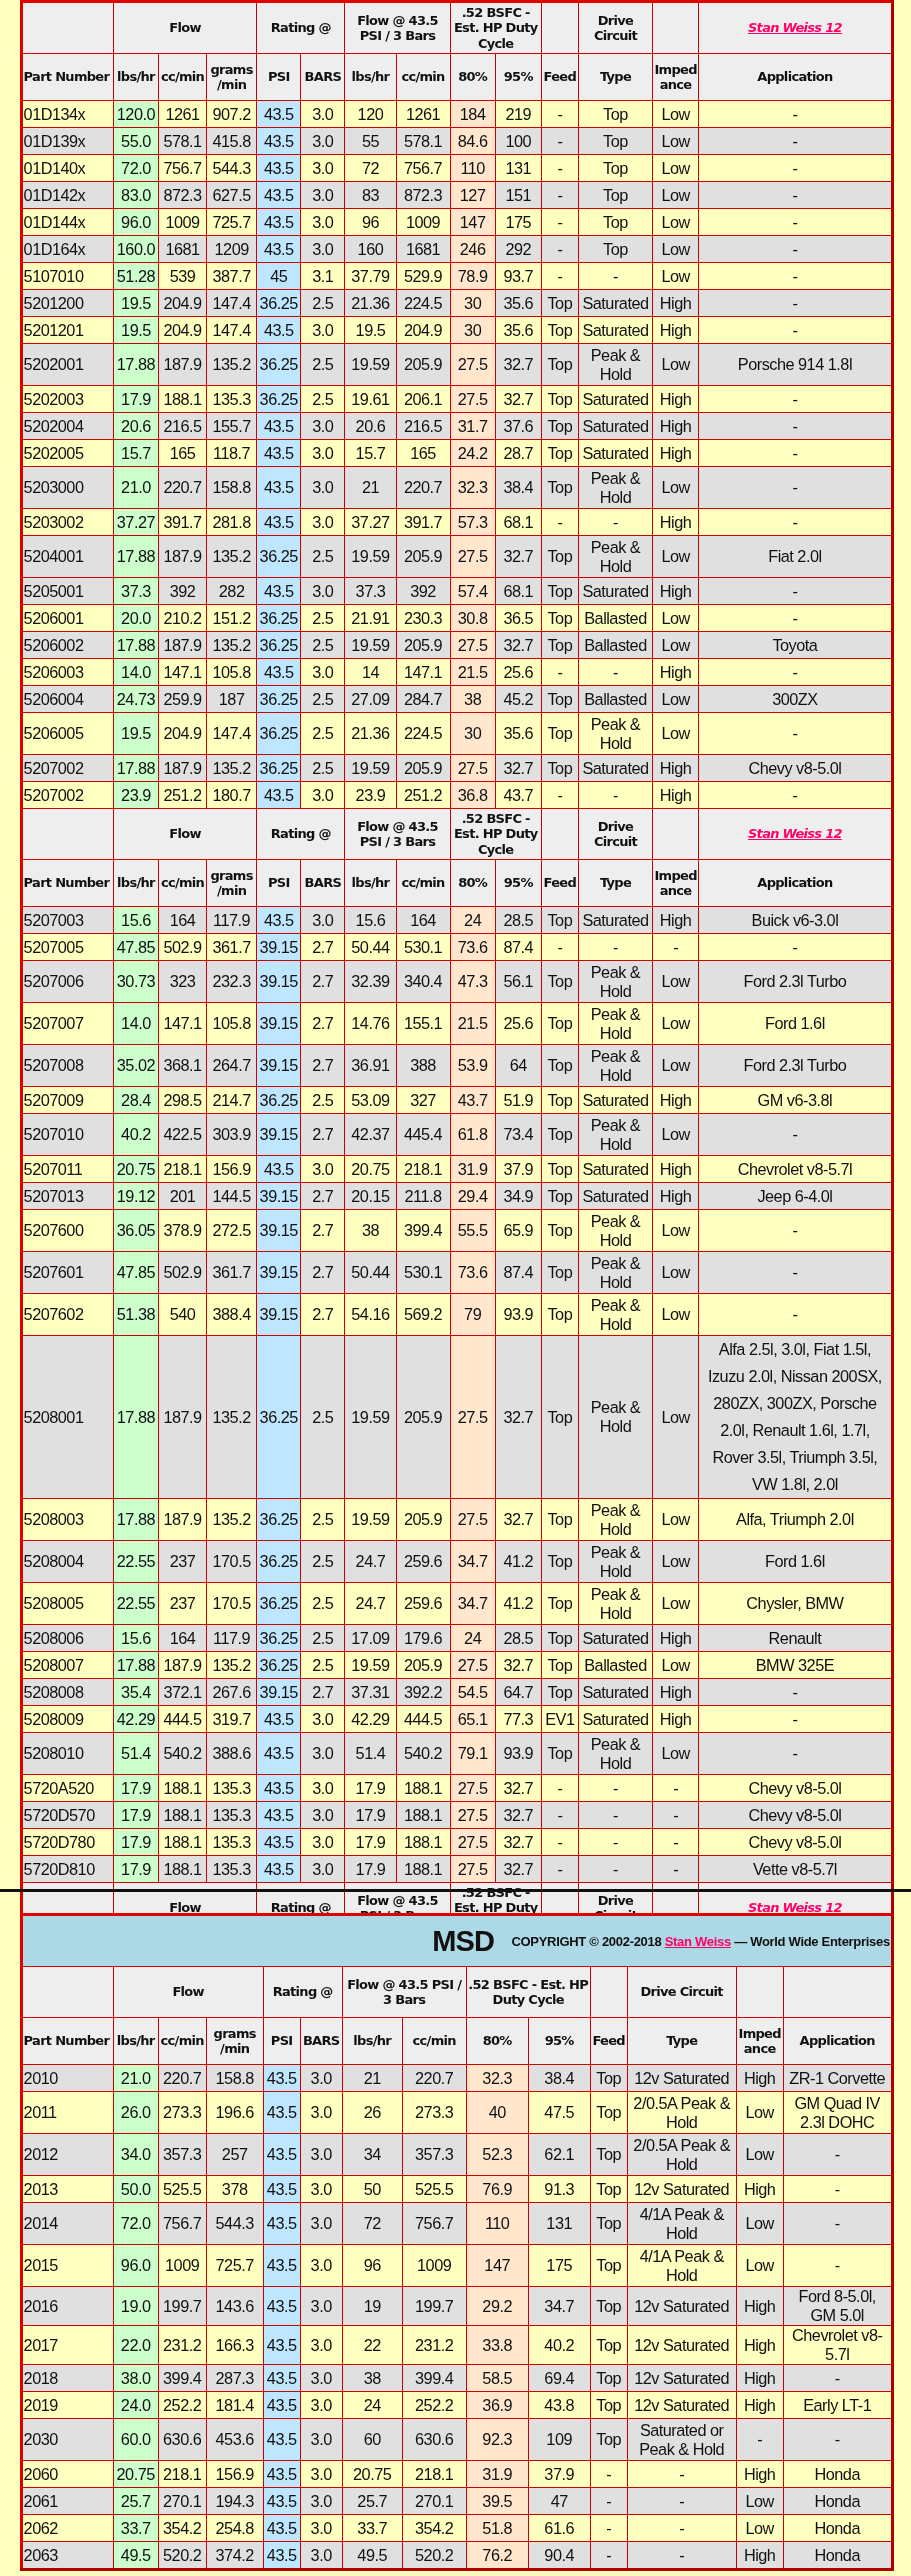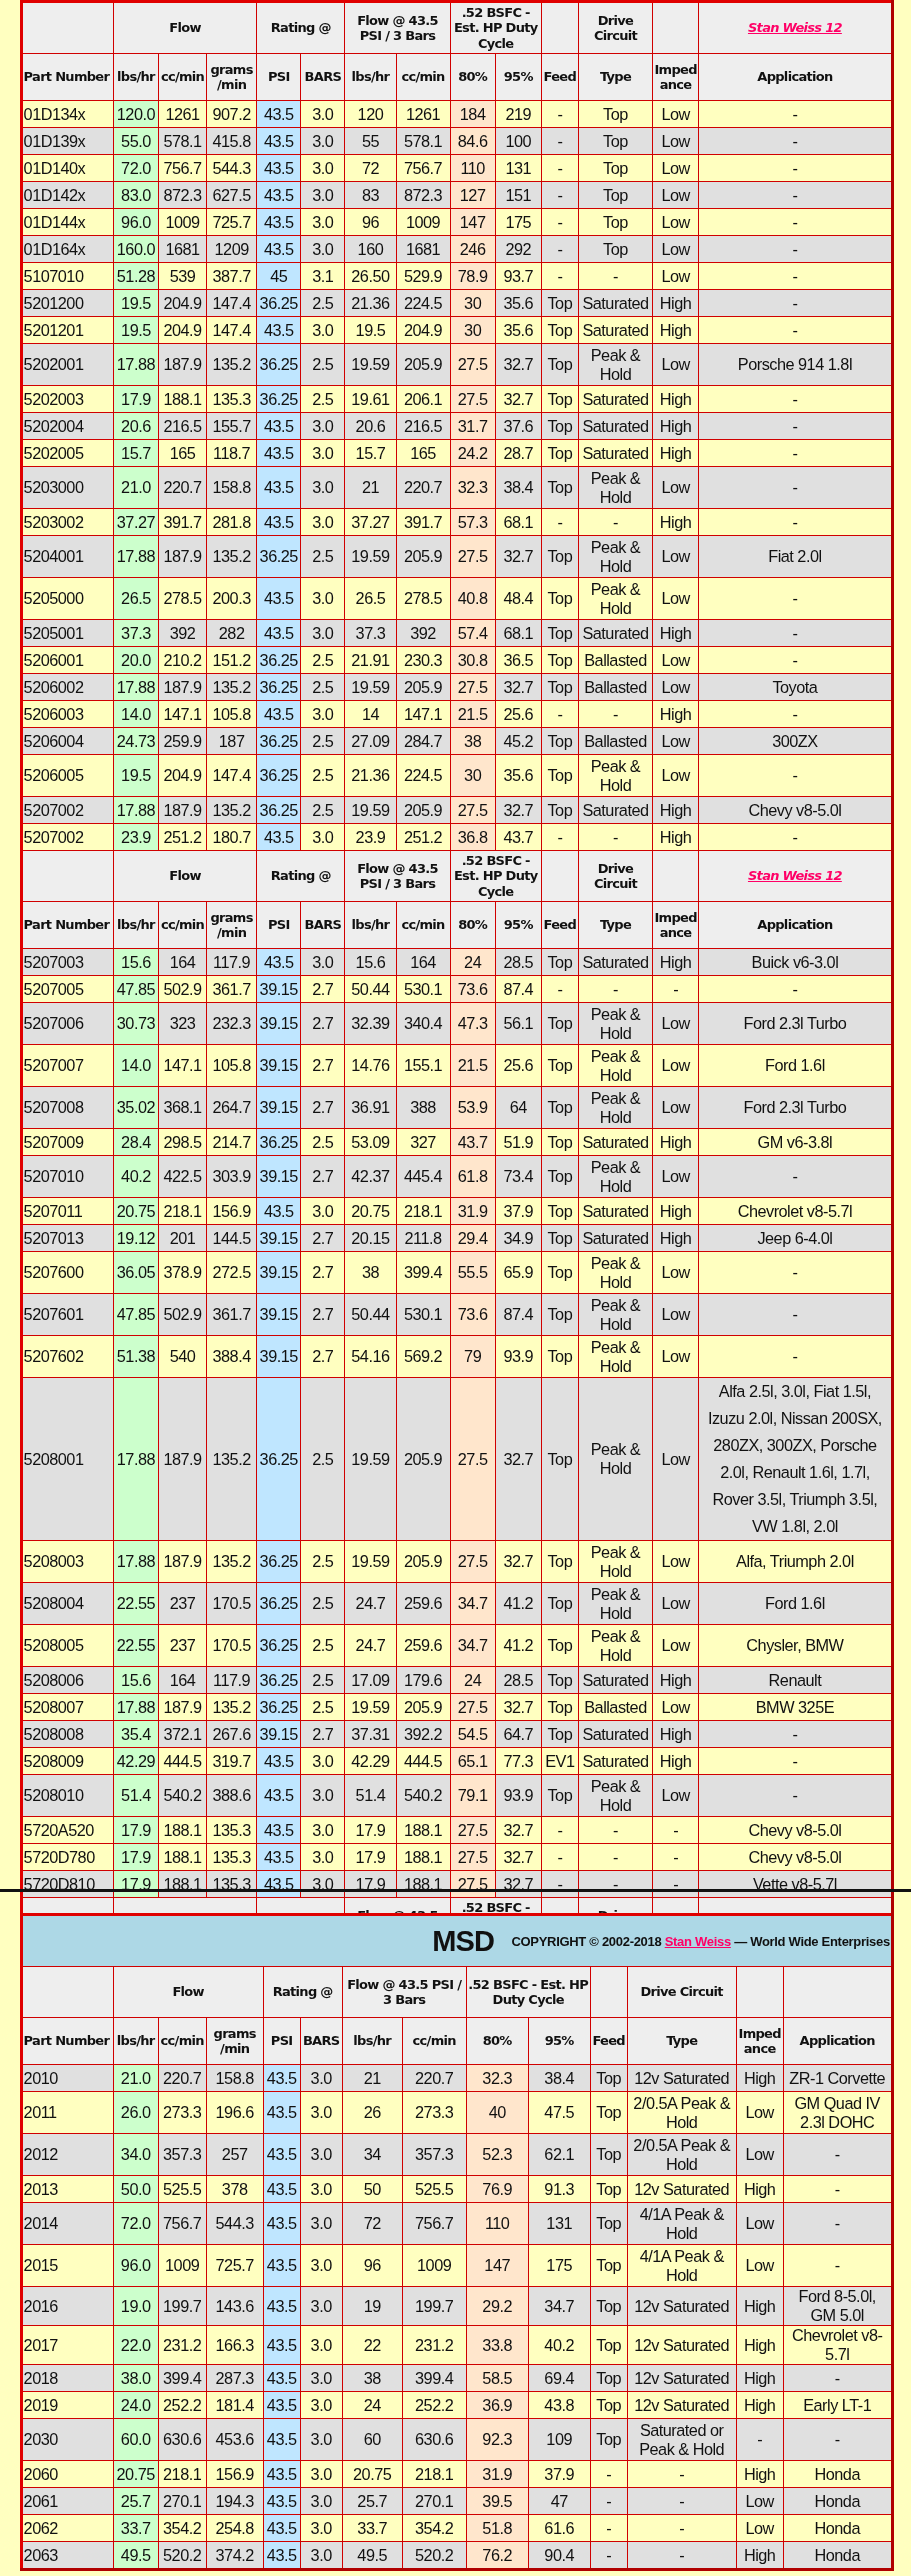--- a/index.html
+++ b/index.html
@@ -172,21 +172,21 @@
         <td>Low</td>
         <td class="wrap">-</td>
       </tr>
       <tr class="y r1">
         <td class="pn">5107010</td>
         <td class="lbs">51.28</td>
         <td>539</td>
         <td>387.7</td>
         <td class="psi">45</td>
         <td>3.1</td>
-        <td>26.50</td>
+        <td>37.79</td>
         <td>529.9</td>
         <td class="hp80">78.9</td>
         <td>93.7</td>
         <td>-</td>
         <td class="wrap">-</td>
         <td>Low</td>
         <td class="wrap">-</td>
       </tr>
       <tr class="g r1">
         <td class="pn">5201200</td>
@@ -324,36 +324,20 @@
         <td class="psi">36.25</td>
         <td>2.5</td>
         <td>19.59</td>
         <td>205.9</td>
         <td class="hp80">27.5</td>
         <td>32.7</td>
         <td>Top</td>
         <td class="wrap">Peak &amp; Hold</td>
         <td>Low</td>
         <td class="wrap">Fiat 2.0l</td>
-      </tr>
-      <tr class="y r2">
-        <td class="pn">5205000</td>
-        <td class="lbs">26.5</td>
-        <td>278.5</td>
-        <td>200.3</td>
-        <td class="psi">43.5</td>
-        <td>3.0</td>
-        <td>26.5</td>
-        <td>278.5</td>
-        <td class="hp80">40.8</td>
-        <td>48.4</td>
-        <td>Top</td>
-        <td class="wrap">Peak &amp; Hold</td>
-        <td>Low</td>
-        <td class="wrap">-</td>
       </tr>
       <tr class="g r1">
         <td class="pn">5205001</td>
         <td class="lbs">37.3</td>
         <td>392</td>
         <td>282</td>
         <td class="psi">43.5</td>
         <td>3.0</td>
         <td>37.3</td>
         <td>392</td>
@@ -834,20 +818,36 @@
         <td>540.2</td>
         <td class="hp80">79.1</td>
         <td>93.9</td>
         <td>Top</td>
         <td class="wrap">Peak &amp; Hold</td>
         <td>Low</td>
         <td class="wrap">-</td>
       </tr>
       <tr class="y r1">
         <td class="pn">5720A520</td>
+        <td class="lbs">17.9</td>
+        <td>188.1</td>
+        <td>135.3</td>
+        <td class="psi">43.5</td>
+        <td>3.0</td>
+        <td>17.9</td>
+        <td>188.1</td>
+        <td class="hp80">27.5</td>
+        <td>32.7</td>
+        <td>-</td>
+        <td class="wrap">-</td>
+        <td>-</td>
+        <td class="wrap">Chevy v8-5.0l</td>
+      </tr>
+      <tr class="g r1">
+        <td class="pn">5720D570</td>
         <td class="lbs">17.9</td>
         <td>188.1</td>
         <td>135.3</td>
         <td class="psi">43.5</td>
         <td>3.0</td>
         <td>17.9</td>
         <td>188.1</td>
         <td class="hp80">27.5</td>
         <td>32.7</td>
         <td>-</td>

